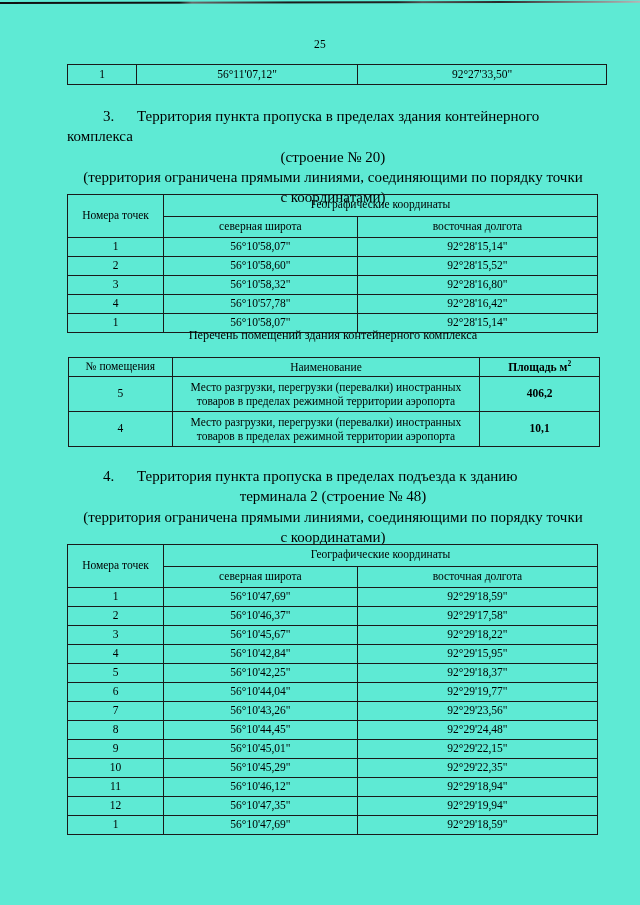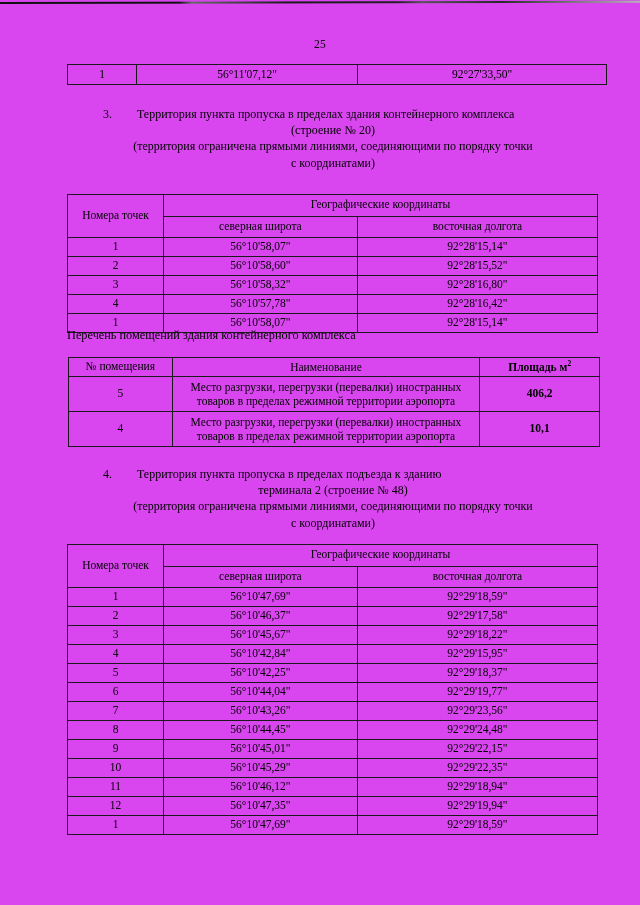--- a/index.html
+++ b/index.html
@@ -8,21 +8,21 @@
     background: #ffffff;
   }
   body {
     font-family: "Liberation Serif", "DejaVu Serif", serif;
     color: #000000;
   }
   .page {
     position: relative;
     width: 640px;
     height: 905px;
-    background: #d946ef;
+    background: #5eead4;
     overflow: hidden;
     box-sizing: border-box;
   }
   
   .scan-edge {
     position: absolute;
     top: 2px;
     left: 0;
     width: 640px;
     height: 2px;
@@ -63,39 +63,40 @@
   #tbl-continuation td.c-num  { width: 65px; }
   #tbl-continuation td.c-lat  { width: 222px; }
   #tbl-continuation td.c-lon  { width: 251px; }
 
   
   .heading-block {
     position: absolute;
     left: 67px;
     width: 532px;
     text-align: center;
-    font-size: 12px;
+    font-size: 15px;
     line-height: 1.35;
   }
   .heading-block .h-line1 {
     text-align: left;
     text-indent: 18px;
   }
   .h-num {
     display: inline-block;
     width: 52px;
     text-align: left;
   }
   #heading-3 { top: 106px; }
   #heading-4 { top: 466px; }
 
   .sub-title {
     position: absolute;
     left: 67px;
     width: 532px;
+    text-align: center;
     font-size: 12.3px;
   }
   #title-premises { top: 328px; }
 
   
   table.coord-tbl { left: 67px; width: 531px; }
   table.coord-tbl td.hd-points  { width: 92px; }
   table.coord-tbl td.col-num    { width: 92px; }
   table.coord-tbl td.col-lat    { width: 194px; }
   table.coord-tbl td.col-lon    { width: 243px; }

